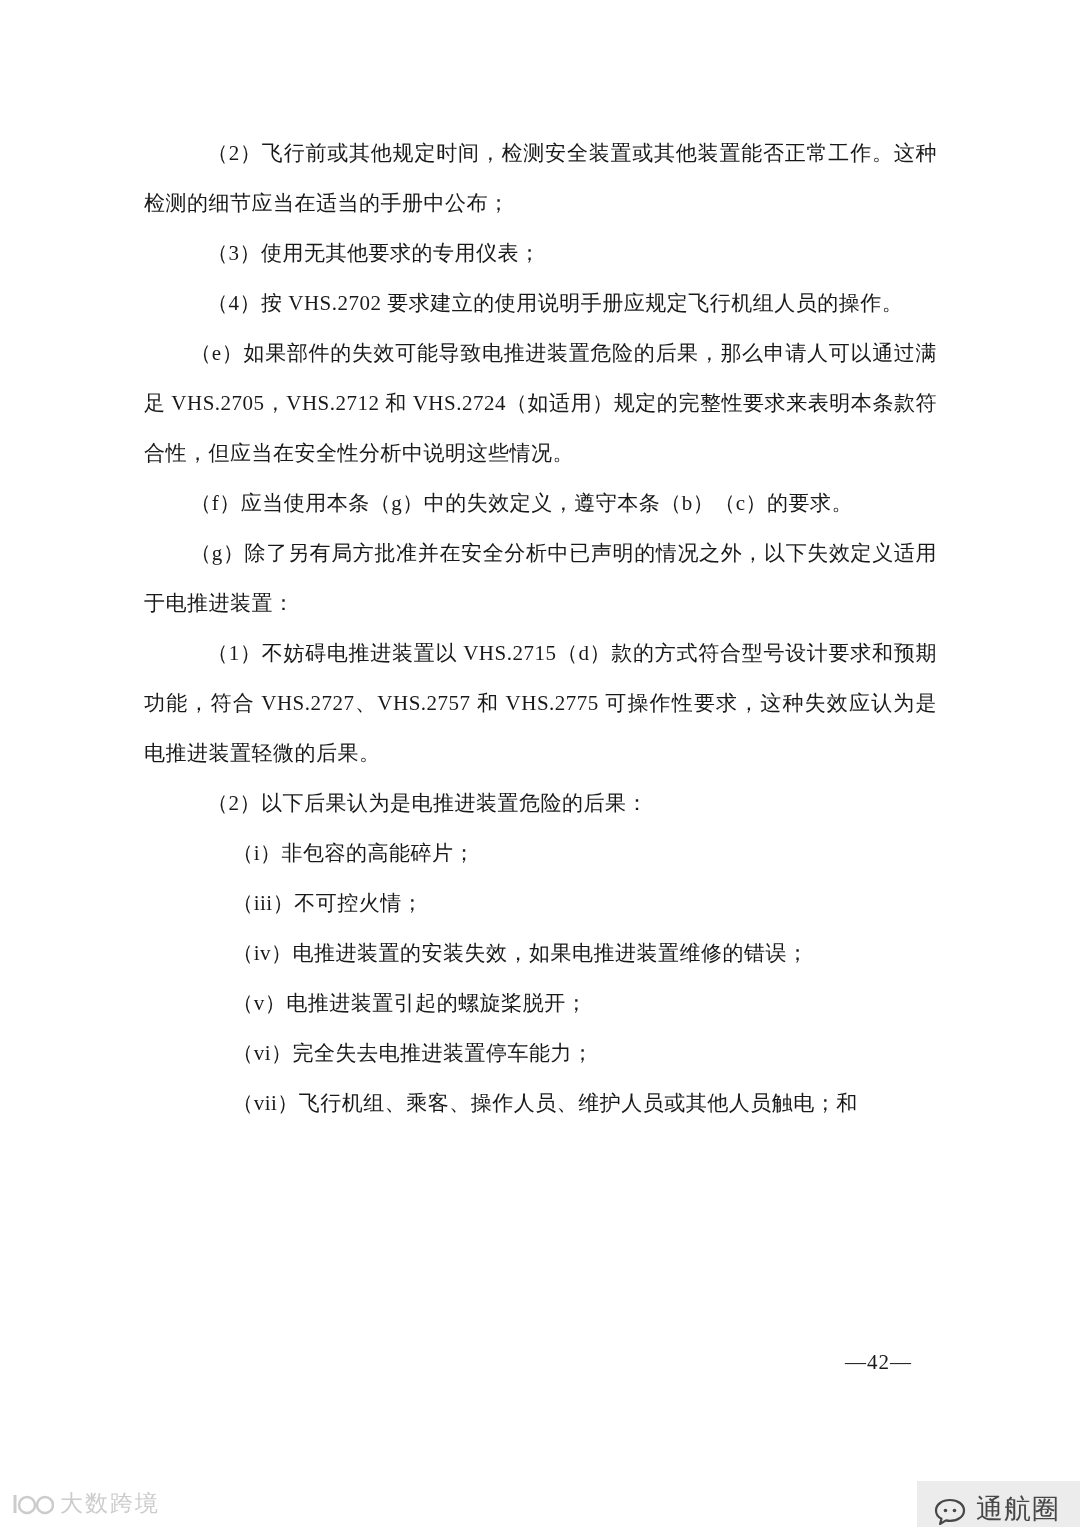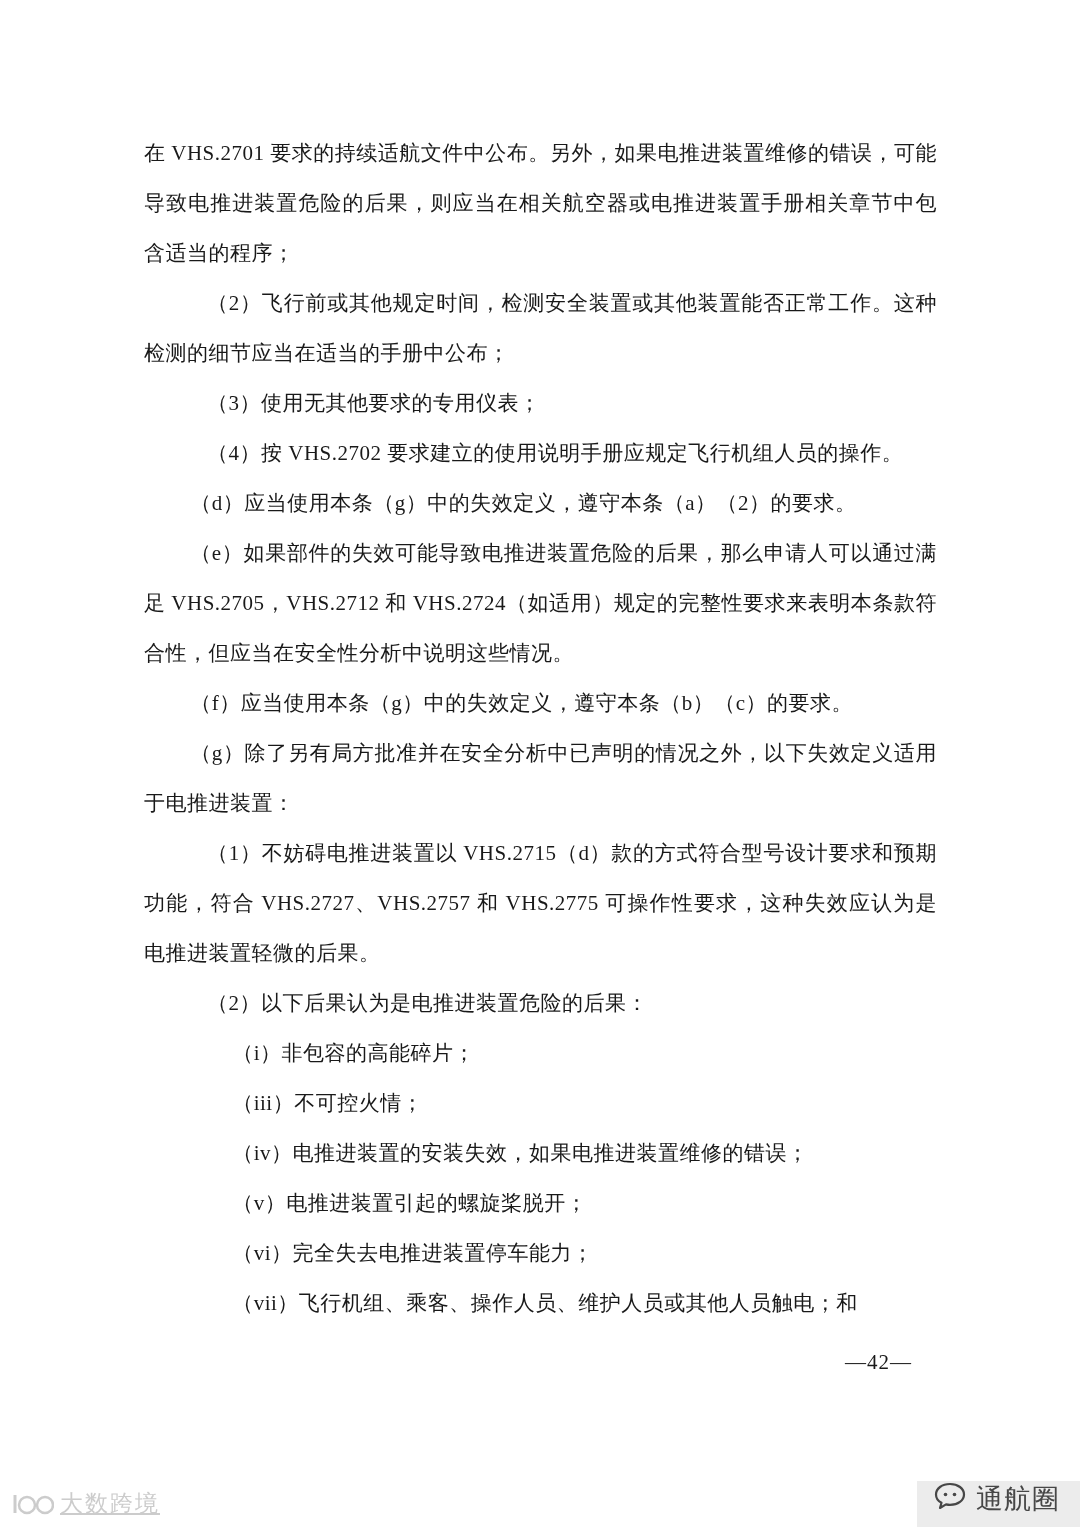--- a/index.html
+++ b/index.html
@@ -38,47 +38,44 @@
     letter-spacing:1px;
   }
   .wm-left{
     position:absolute;
     left:8px;bottom:8px;
     display:flex;align-items:center;gap:6px;
     color:#cccccc;
     font-size:23px;
     font-family:"Liberation Sans","DejaVu Sans",sans-serif;
     letter-spacing:2px;
-    text-decoration:underline;
   }
   .wm-right{
     position:absolute;
     right:0;bottom:0;
     height:46px;
-    display:flex;align-items:flex-start;gap:9px;
+    display:flex;align-items:flex-end;gap:9px;
     background:#ececec;
     padding:0 20px 0 16px;
     color:#474747;
     font-size:27px;
     font-family:"Liberation Sans","DejaVu Sans",sans-serif;
     letter-spacing:1px;
   }
   .icon{display:inline-flex;align-items:center;}
 </style>
 </head>
 <body>
 
 <div class="page">
 
   <div class="doc-body">
-      <p class="para indent-0">在 VHS.2701 要求的持续适航文件中公布。另外，如果电推进装置维修的错误，可能导致电推进装置危险的后果，则应当在相关航空器或电推进装置手册相关章节中包含适当的程序；</p>
       <p class="para indent-3">（2）飞行前或其他规定时间，检测安全装置或其他装置能否正常工作。这种检测的细节应当在适当的手册中公布；</p>
       <p class="para indent-3">（3）使用无其他要求的专用仪表；</p>
       <p class="para indent-3">（4）按 VHS.2702 要求建立的使用说明手册应规定飞行机组人员的操作。</p>
-      <p class="para indent-2">（d）应当使用本条（g）中的失效定义，遵守本条（a）（2）的要求。</p>
       <p class="para indent-2">（e）如果部件的失效可能导致电推进装置危险的后果，那么申请人可以通过满足 VHS.2705，VHS.2712 和 VHS.2724（如适用）规定的完整性要求来表明本条款符合性，但应当在安全性分析中说明这些情况。</p>
       <p class="para indent-2">（f）应当使用本条（g）中的失效定义，遵守本条（b）（c）的要求。</p>
       <p class="para indent-2">（g）除了另有局方批准并在安全分析中已声明的情况之外，以下失效定义适用于电推进装置：</p>
       <p class="para indent-3">（1）不妨碍电推进装置以 VHS.2715（d）款的方式符合型号设计要求和预期功能，符合 VHS.2727、VHS.2757 和 VHS.2775 可操作性要求，这种失效应认为是电推进装置轻微的后果。</p>
       <p class="para indent-3">（2）以下后果认为是电推进装置危险的后果：</p>
       <p class="para indent-4">（i）非包容的高能碎片；</p>
       <p class="para indent-4">（iii）不可控火情；</p>
       <p class="para indent-4">（iv）电推进装置的安装失效，如果电推进装置维修的错误；</p>
       <p class="para indent-4">（v）电推进装置引起的螺旋桨脱开；</p>
       <p class="para indent-4">（vi）完全失去电推进装置停车能力；</p>

